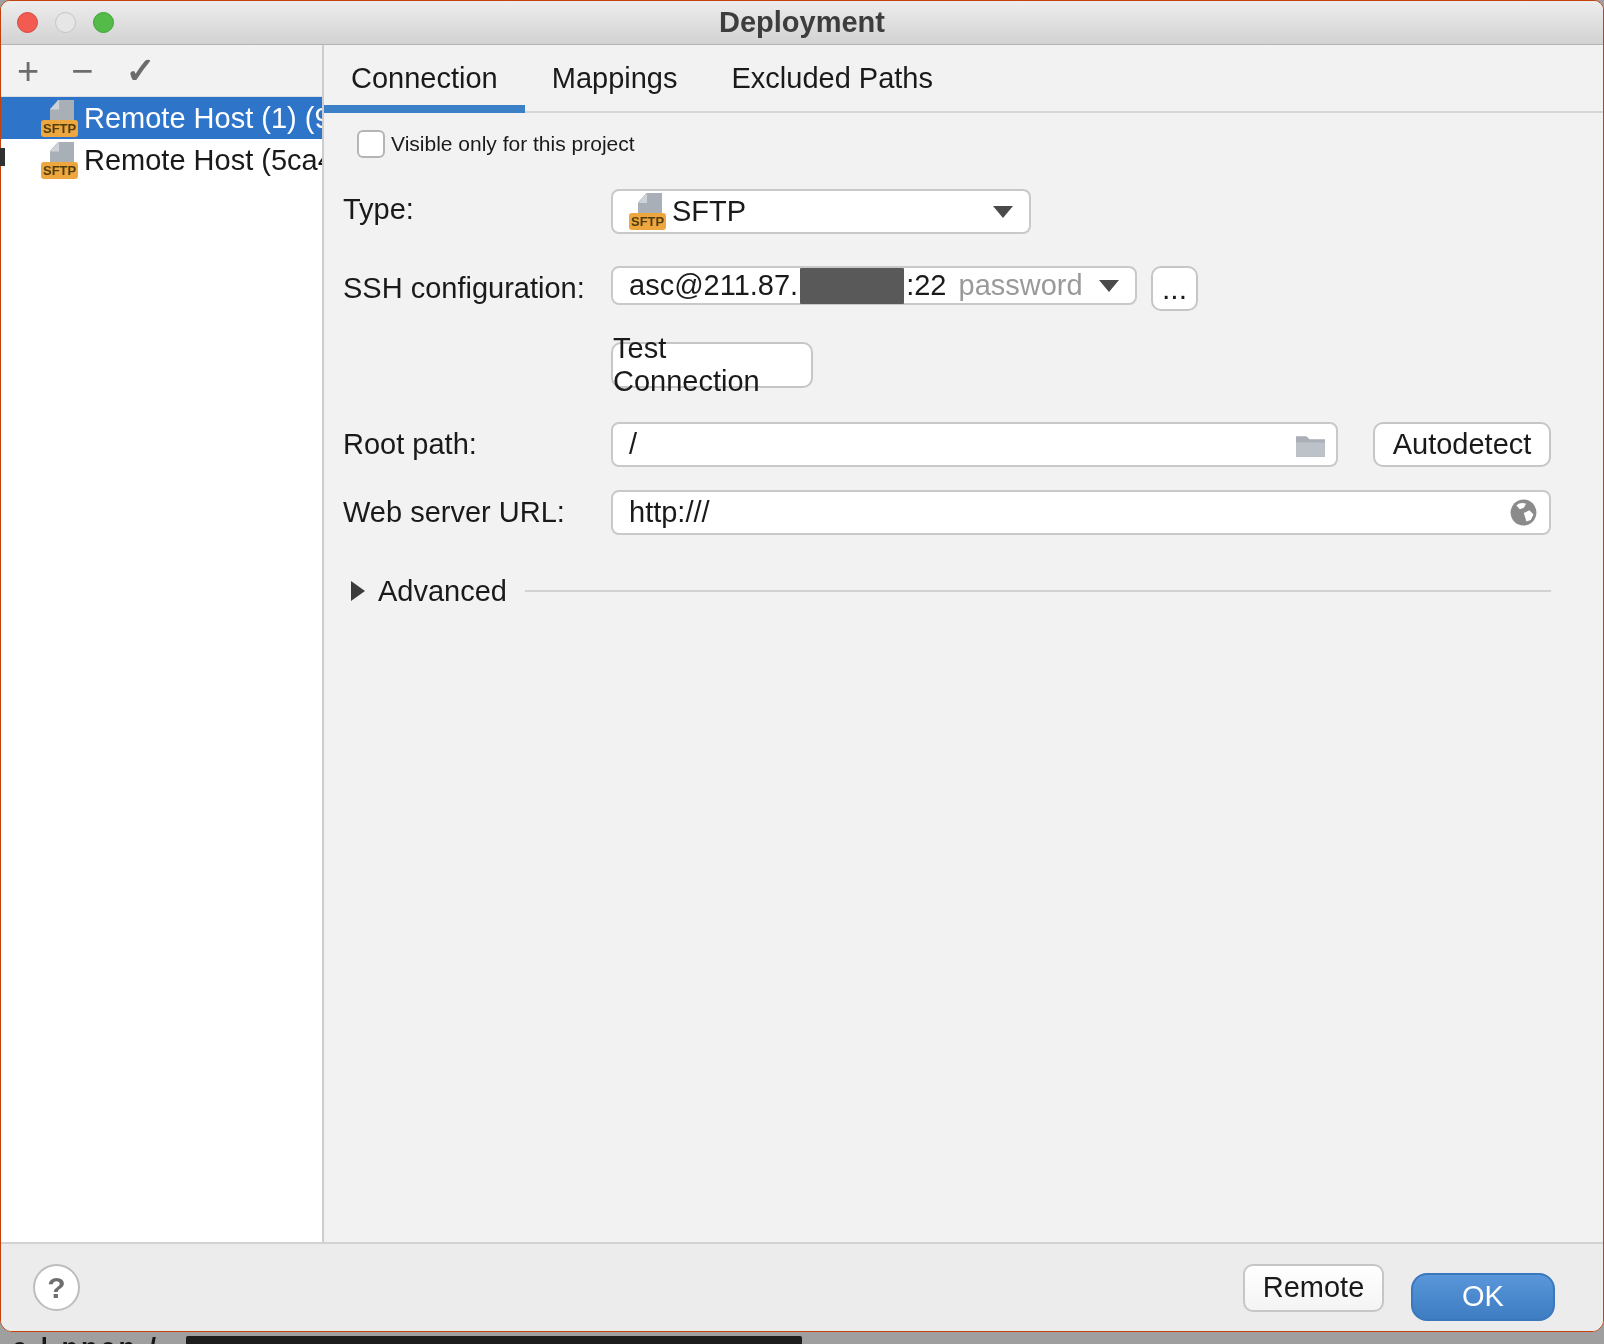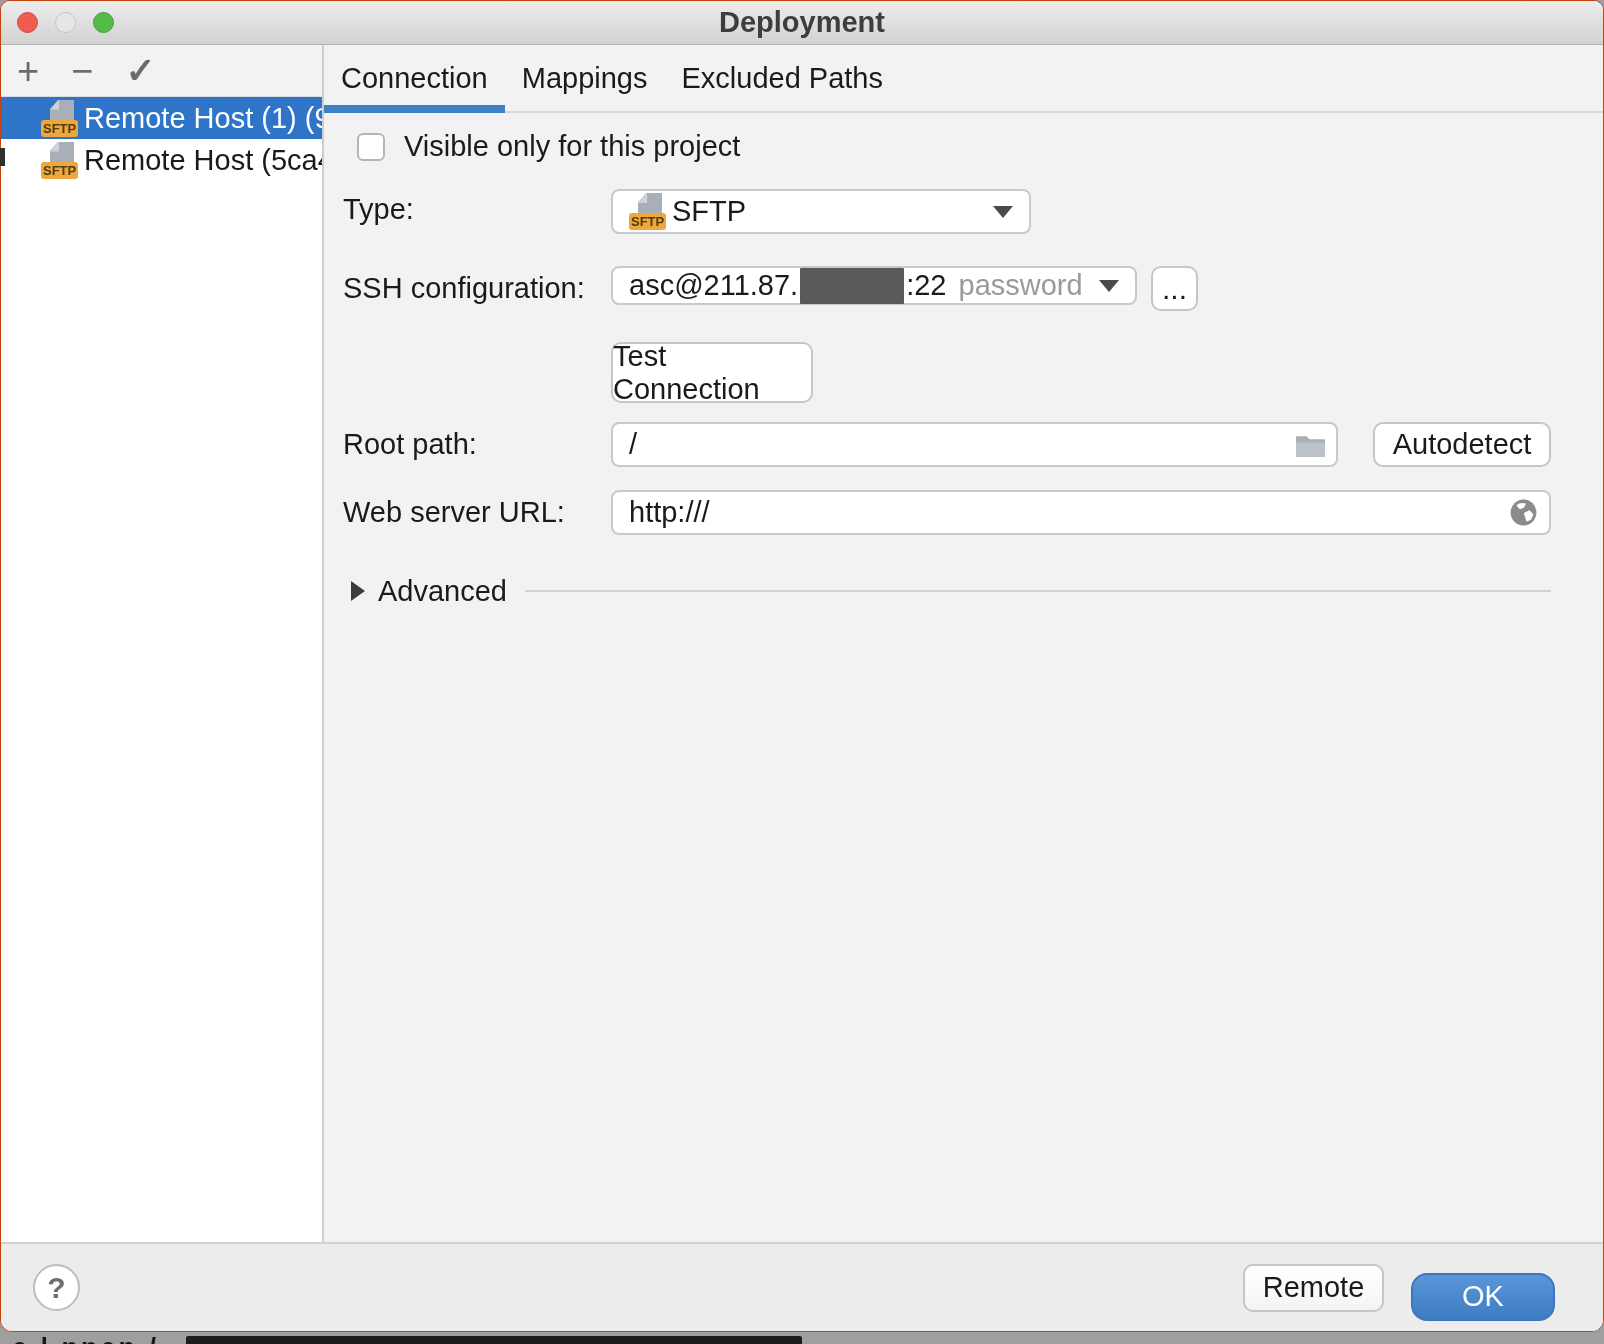--- a/index.html
+++ b/index.html
@@ -82,38 +82,38 @@
   .main { flex: 1 1 auto; display: flex; flex-direction: column; background: #f2f2f2; min-width: 0; }
 
   
   .tabbar {
     height: 68px; flex: 0 0 68px;
     border-bottom: 2px solid #d6d6d6;
     display: flex; align-items: stretch;
   }
   .tab {
     position: relative; display: flex; align-items: center;
-    padding: 0 17px; font-size: 29px; cursor: default;
+    padding: 0 27px; font-size: 29px; cursor: default;
   }
   .tab.active::after {
     content: ""; position: absolute; left: 0; right: 0; bottom: -2px;
     height: 8px; background: #3c80c8;
   }
 
   
   .content { position: relative; flex: 1 1 auto; }
 
   .flabel { position: absolute; font-size: 29px; line-height: 32px; }
 
   .checkbox-row { position: absolute; left: 33px; top: 17px; display: flex; align-items: center; }
   .checkbox {
     width: 28px; height: 28px; background: #fff;
     border: 2px solid #b5b5b5; border-radius: 6px;
   }
-  .checkbox-label { margin-left: 19px; font-size: 29px; text-align: right; }
+  .checkbox-label { margin-left: 6px; font-size: 21px; text-align: right; }
 
   .ctrl {
     position: absolute; background: #ffffff;
     border: 2px solid #c9c9c9; border-radius: 8px;
     display: flex; align-items: center;
     font-size: 29px;
   }
   .dropdown { padding: 0 16px; }
   .dd-arrow {
     width: 0; height: 0; margin-left: auto;
@@ -123,21 +123,21 @@
   .btn {
     position: absolute; background: #ffffff;
     border: 2px solid #c6c6c6; border-radius: 10px;
     display: flex; align-items: center; justify-content: center;
     font-size: 29px; color: #1a1a1a; cursor: default;
   }
 
   .dd-type   { left: 287px; top: 76px;  width: 420px; height: 45px; }
   .dd-ssh    { left: 287px; top: 153px; width: 526px; height: 39px; }
   .btn-more  { left: 827px; top: 153px; width: 47px;  height: 45px; font-size: 30px; }
-  .btn-test  { left: 287px; top: 229px; width: 202px; height: 61px; }
+  .btn-test  { left: 287px; top: 229px; width: 202px; height: 46px; }
   .wrap-root { left: 287px; top: 309px; width: 727px; height: 45px; }
   .btn-auto  { left: 1049px; top: 309px; width: 178px; height: 45px; }
   .wrap-web  { left: 287px; top: 377px; width: 940px; height: 45px; }
 
   .lbl-type { left: 19px; top: 80px; text-align: right; }
   .lbl-ssh  { left: 19px; top: 159px; }
   .lbl-root { left: 19px; top: 315px; }
   .lbl-web  { left: 19px; top: 383px; }
 
   .input-wrap { position: absolute; }

